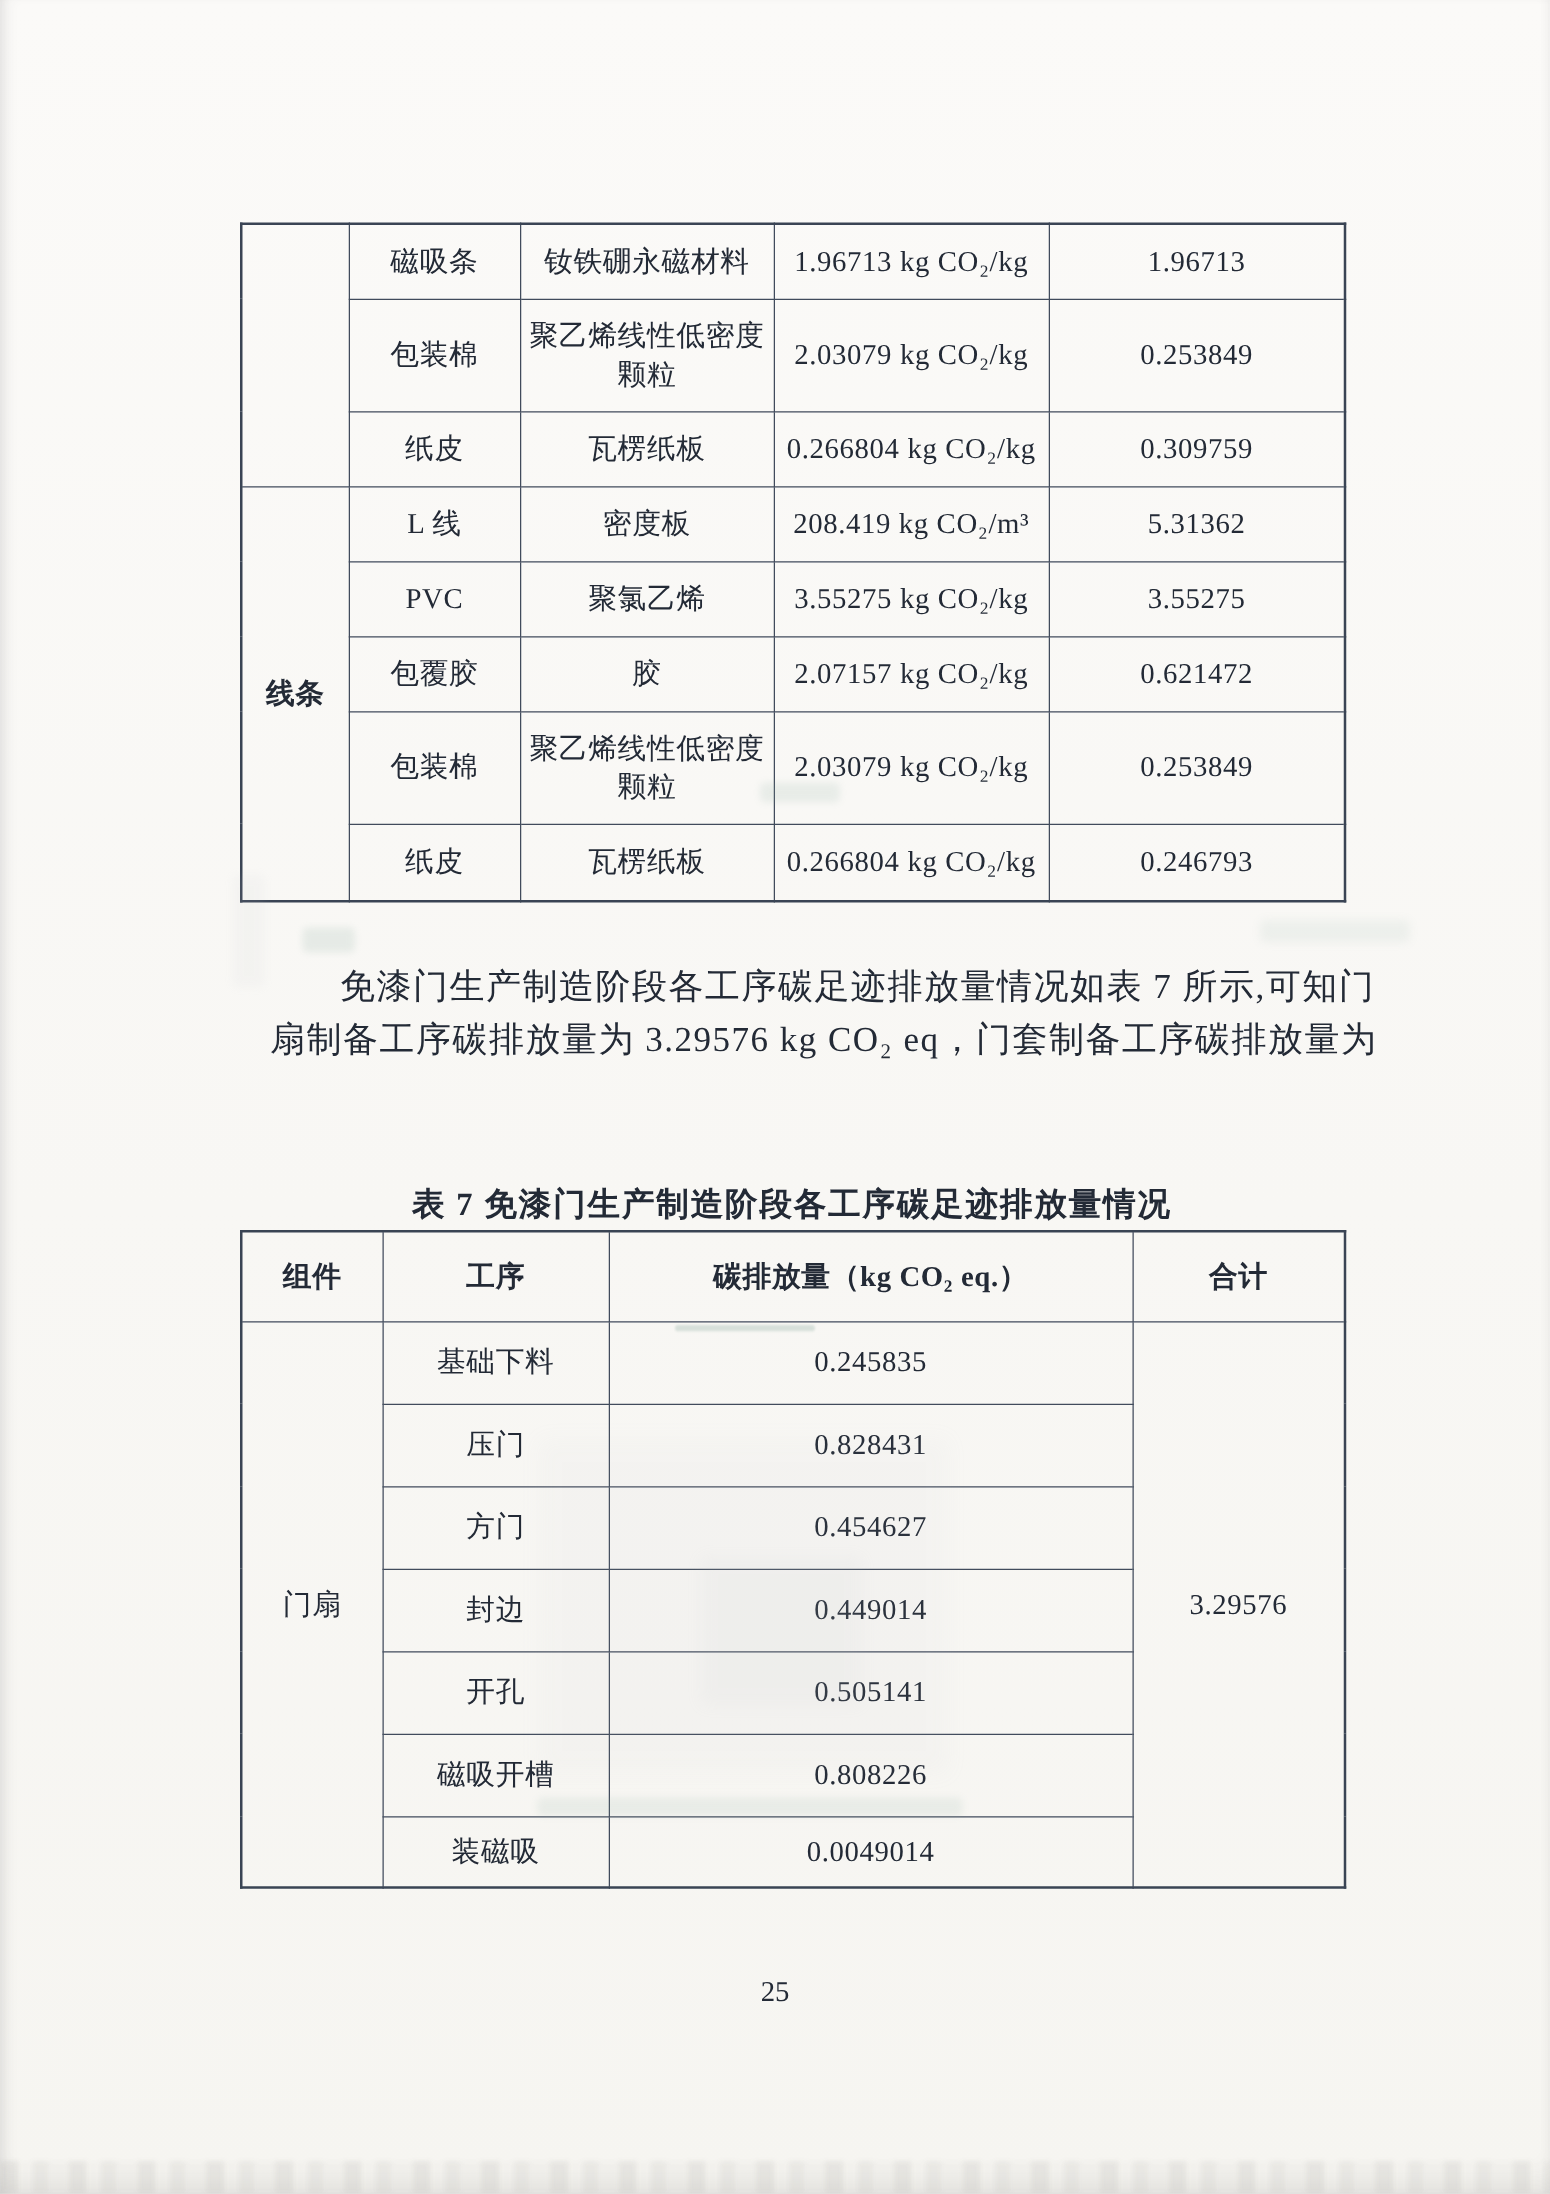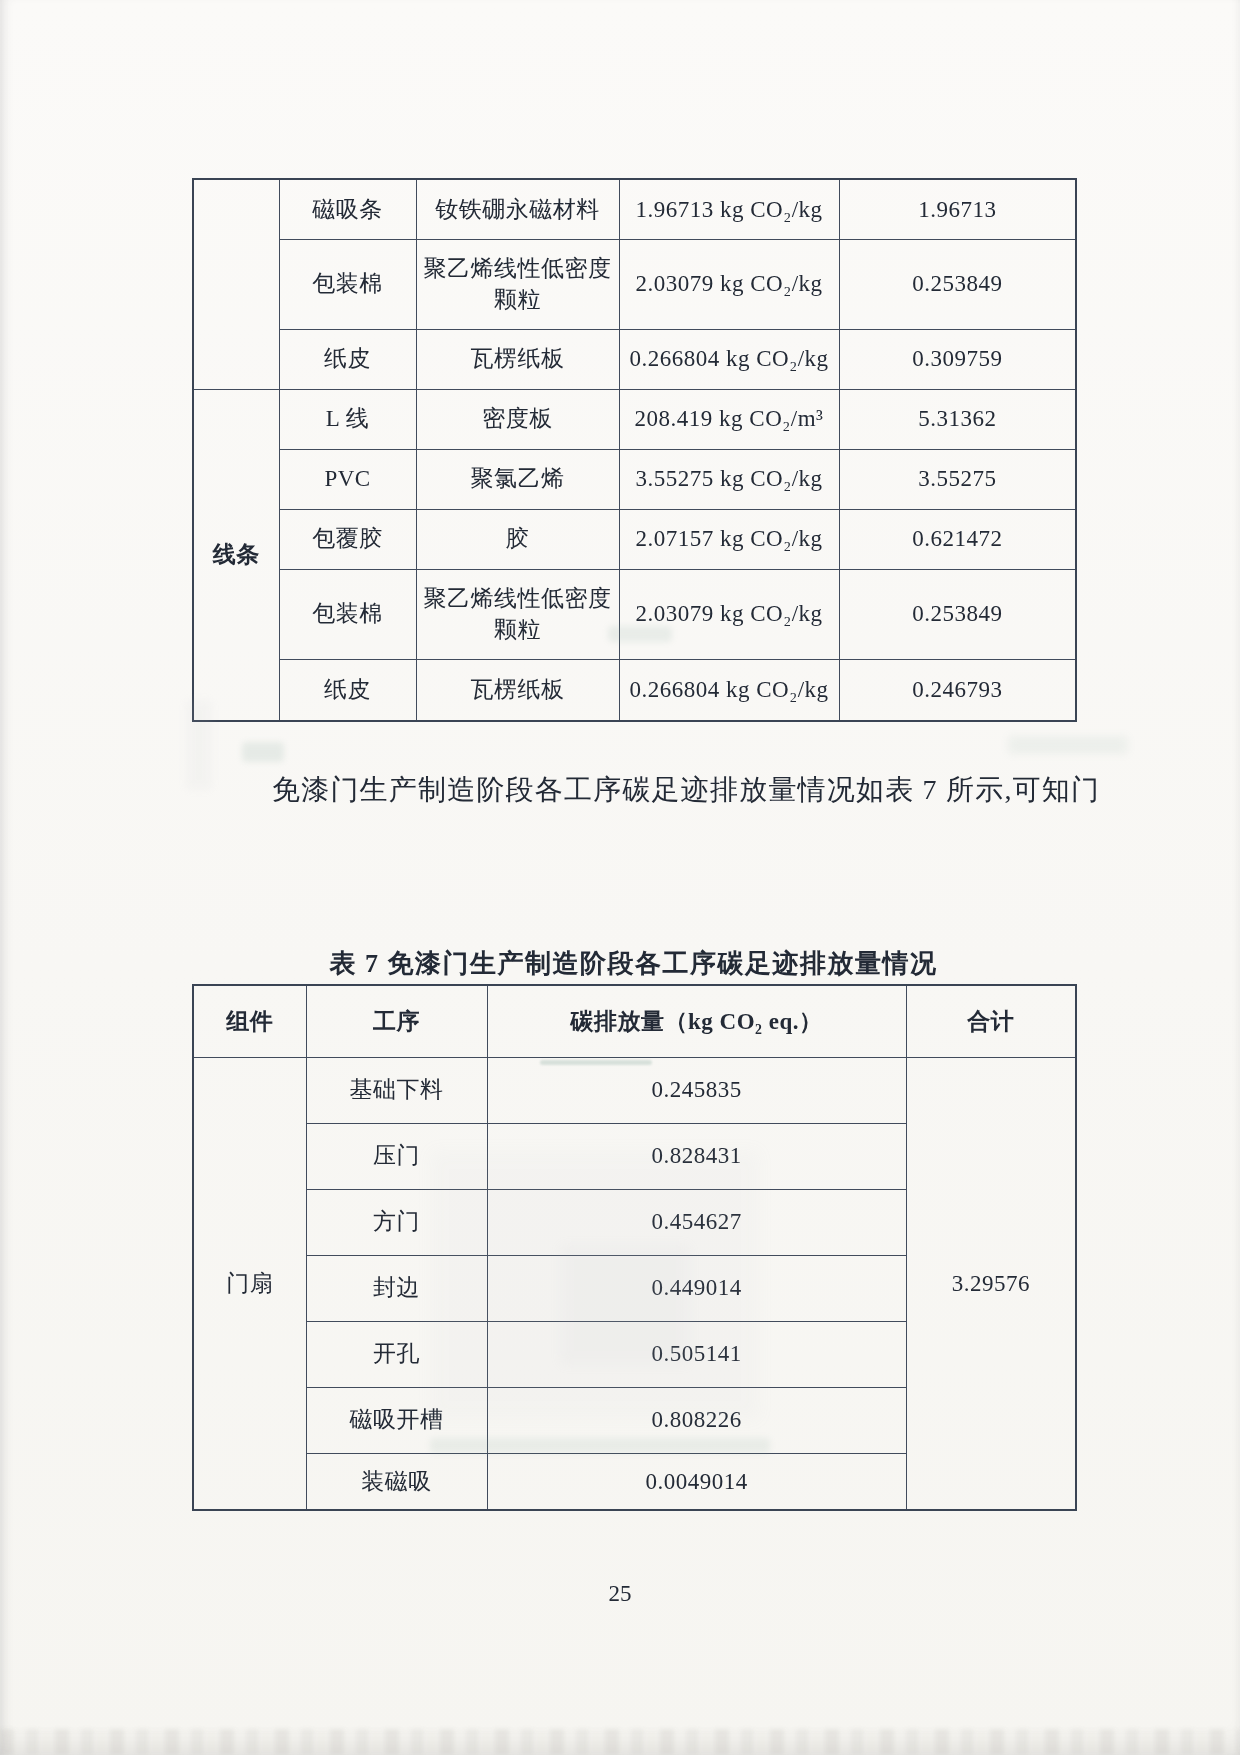--- a/index.html
+++ b/index.html
@@ -142,20 +142,21 @@
       <td>瓦楞纸板</td>
       <td class="num">0.266804 kg CO₂/kg</td>
       <td class="num">0.246793</td>
     </tr>
   </tbody>
     </table>
 
 
   <div class="para">
     <div class="pline first">免漆门生产制造阶段各工序碳足迹排放量情况如表 7 所示,可知门</div>
+    <div class="pline">扇制备工序碳排放量为 3.29576 kg CO₂ eq，门套制备工序碳排放量为</div>
   </div>
 
   <div class="caption">表 7 免漆门生产制造阶段各工序碳足迹排放量情况</div>
 
   <table class="doc t2">
     <colgroup>
       <col style="width:113px">
         <col style="width:181px">
         <col style="width:419px">
         <col style="width:170px">

